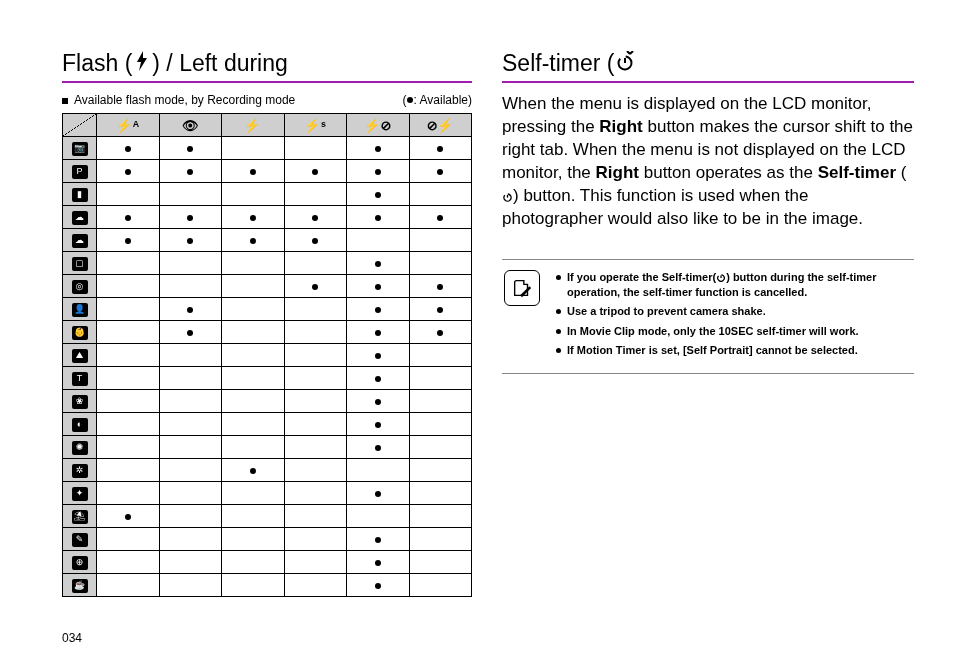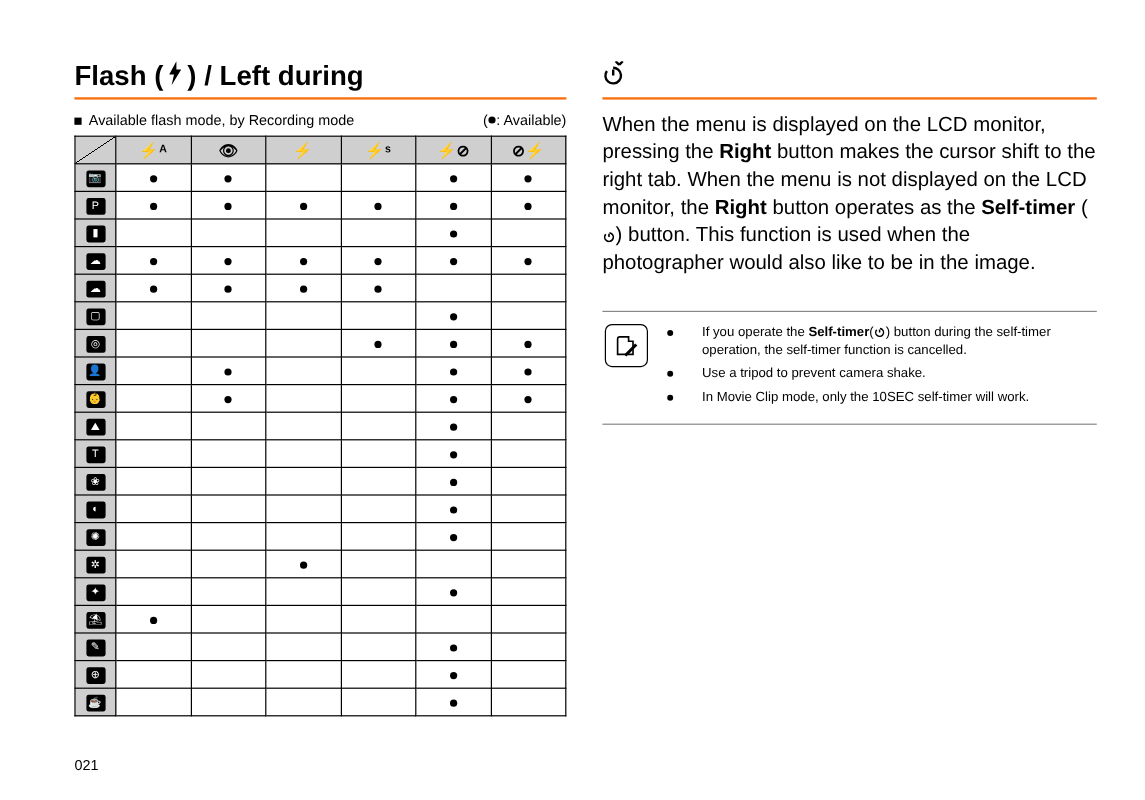--- a/index.html
+++ b/index.html
@@ -19,24 +19,24 @@
     gap: 30px;
   }
   .col {
     flex: 1;
     min-width: 0;
   }
   .col-left { max-width: 410px; }
   .col-right { max-width: 420px; }
   h1 {
     font-size: 23px;
-    font-weight: bold;
+    font-weight: normal;
     margin: 0 0 4px 0;
     padding-bottom: 4px;
-    border-bottom: 2px solid #f97316;
+    border-bottom: 2px solid #a21caf;
     display: flex;
     align-items: center;
     gap: 2px;
   }
   .intro-row {
     display: flex;
     justify-content: space-between;
     align-items: flex-start;
     font-size: 12px;
     margin: 10px 0 6px 0;
@@ -84,21 +84,21 @@
     border-bottom: 1px solid #888;
     padding: 10px 2px;
   }
   .note-icon {
     width:34px; height:34px; flex:0 0 34px;
     border:1.5px solid #000; border-radius:6px;
     display:flex; align-items:center; justify-content:center;
     font-size:18px;
   }
   .note-list { font-size:11px; line-height:1.4; padding-left: 4px;}
-  .note-list .li { display:flex; gap:24px; margin-bottom:4px;}
+  .note-list .li { display:flex; gap:6px; margin-bottom:4px;font-weight:bold;}
   .note-list .li .b { flex:0 0 auto; width:5px;height:5px;border-radius:50%;background:#000;margin-top:5px;}
   .note-list .li .t { flex:1; }
   .page-num {
     position:absolute; left:62px; bottom:22px; font-size:12px;
   }
   
   .bolt { display:inline-block; }
   .hdr-ico { display:inline-flex; align-items:center; justify-content:center; height:100%;}
 </style>
 </head>
@@ -326,20 +326,21 @@
             <td></td>
             <td><span class="dot"></span></td>
             <td></td>
           </tr>
         </tbody>
     </table>
   </div>
 
   <div class="col col-right">
     <h1>
+      <span>Self-timer (</span>
       <span>
         <svg width="18" height="20" viewBox="0 0 18 20">
             <circle cx="9" cy="12" r="6.5" fill="none" stroke="#000" stroke-width="2" stroke-dasharray="30 6" transform="rotate(-50 9 12)"></circle>
             <line x1="9" y1="12" x2="9" y2="7" stroke="#000" stroke-width="2"></line>
             <path d="M3 4 L0 1 M3 4 L6 1" stroke="#000" stroke-width="2" fill="none" transform="translate(11,-1)"></path>
           </svg>
       </span>
     </h1>
 
     <div class="body-text">
@@ -365,18 +366,22 @@
               </svg>) button during the self-timer operation, the self-timer function is cancelled.</span>
           </div>
           <div class="li">
             <span class="b"></span>
             <span class="t">Use a tripod to prevent camera shake.</span>
           </div>
           <div class="li">
             <span class="b"></span>
             <span class="t">In Movie Clip mode, only the 10SEC self-timer will work.</span>
           </div>
+          <div class="li">
+            <span class="b"></span>
+            <span class="t">If Motion Timer is set, [Self Portrait] cannot be selected.</span>
+          </div>
         </div>
     </div>
   </div>
 </div>
 
-<div class="page-num">021</div>
+<div class="page-num">034</div>
 
 </body></html>

